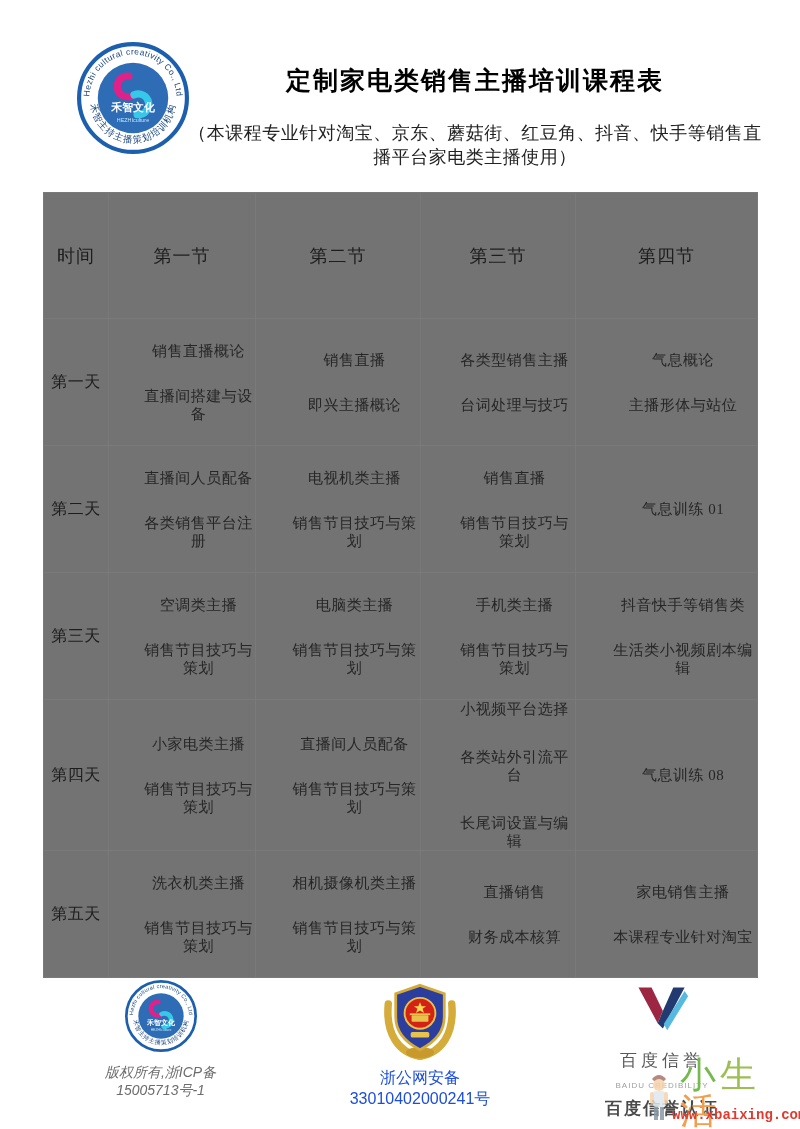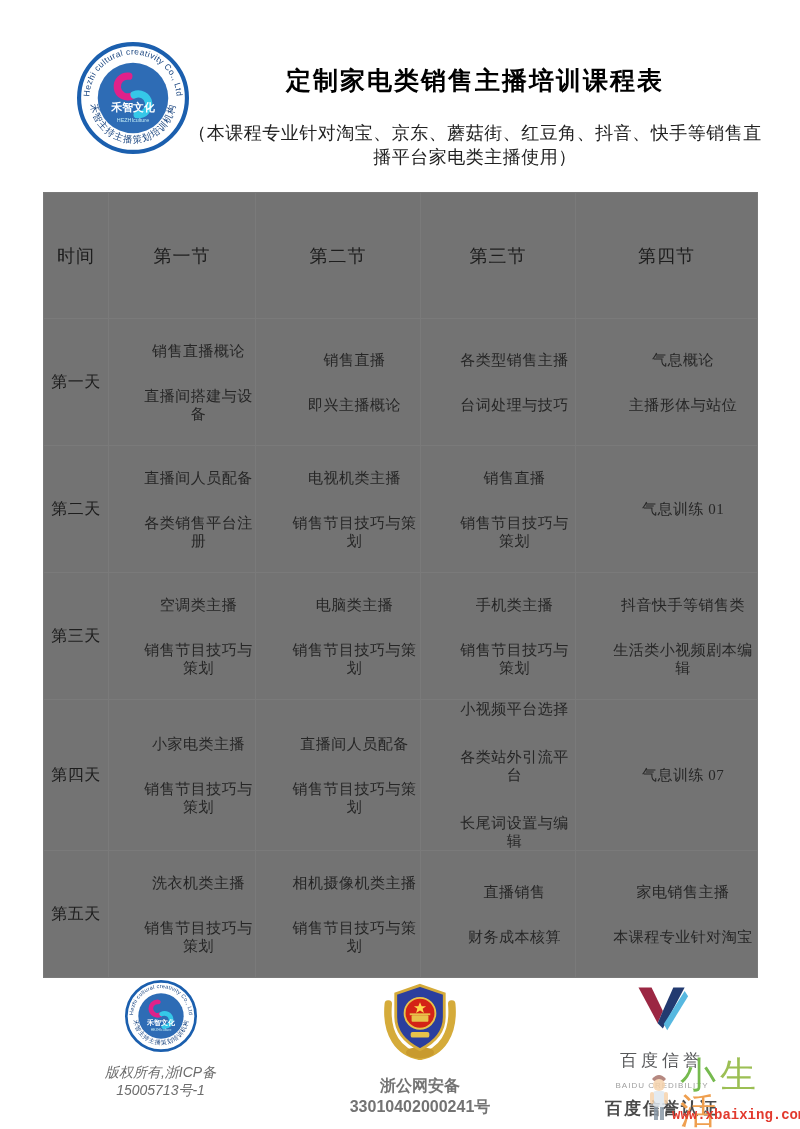--- a/index.html
+++ b/index.html
@@ -26,21 +26,21 @@
               align-items:center;gap:27px;height:100%;margin-left:33px;}
   .cell-lines.three{gap:30px;}
   .cell-line{font-size:15px;color:#262626;line-height:1.2;letter-spacing:0.5px;}
 
   
   .footer-left{position:absolute;left:88px;top:980px;width:145px;text-align:center;}
   .footer-left .small-logo{width:72px;height:72px;display:inline-block;}
   .copyright{margin-top:8px;font-size:14px;color:#6c6c6c;
              font-family:"Liberation Sans",sans-serif;font-style:italic;}
   .footer-center{position:absolute;left:320px;top:976px;width:200px;text-align:center;}
-  .police-record{margin-top:12px;font-size:16px;font-weight:700;color:#737373;
+  .police-record{margin-top:4px;font-size:16px;font-weight:400;color:#1d4ed8;
                  font-family:"Liberation Sans",sans-serif;}
   .footer-right{position:absolute;left:592px;top:984px;width:140px;text-align:center;
                 font-family:"Liberation Sans",sans-serif;}
   .baidu-cn{font-size:17px;color:#58595b;letter-spacing:4px;margin-top:14px;}
   .baidu-en{font-size:8px;color:#a0a0a0;letter-spacing:1px;margin-top:9px;}
   .baidu-cert{font-size:17px;color:#4a4a4a;letter-spacing:2px;margin-top:7px;font-weight:700;}
 
   
   .watermark{position:absolute;right:6px;bottom:4px;width:140px;height:64px;}
   .wm-figure{position:absolute;left:-8px;bottom:2px;width:26px;height:52px;opacity:.85;}
@@ -227,21 +227,21 @@
           </td>
           <td>
             <div class="cell-lines three">
               <div class="cell-line">小视频平台选择</div>
               <div class="cell-line">各类站外引流平台</div>
               <div class="cell-line">长尾词设置与编辑</div>
             </div>
           </td>
           <td>
             <div class="cell-lines">
-              <div class="cell-line">气息训练 07</div>
+              <div class="cell-line">气息训练 08</div>
             </div>
           </td>
         </tr>
         <tr>
           <td class="day-cell">第五天</td>
           <td>
             <div class="cell-lines">
               <div class="cell-line">洗衣机类主播</div>
               <div class="cell-line">销售节目技巧与策划</div>
             </div>

